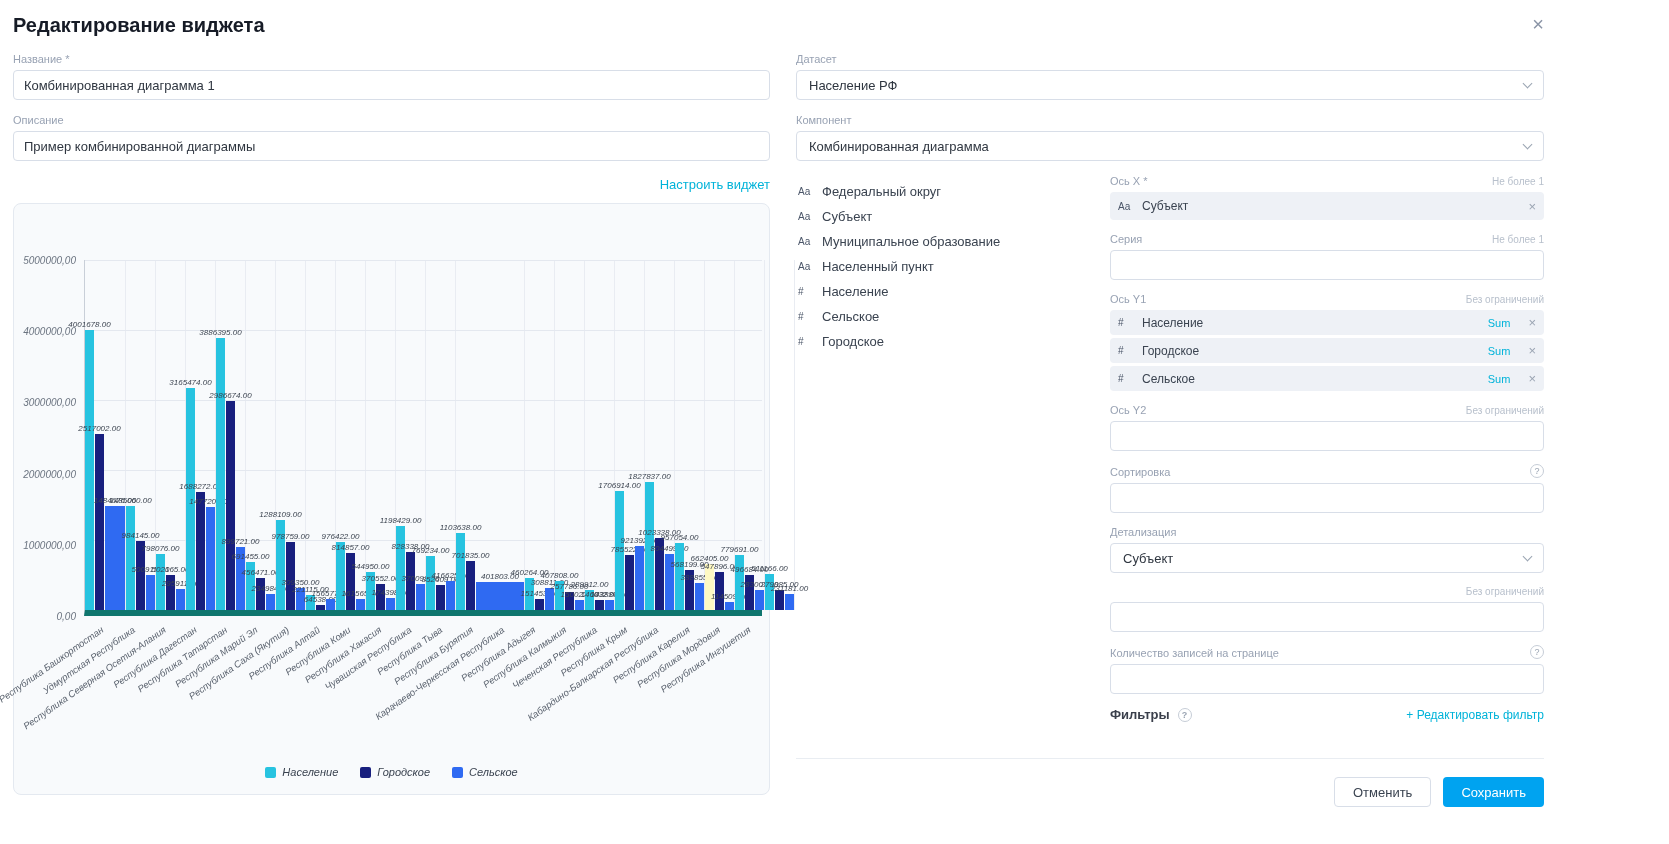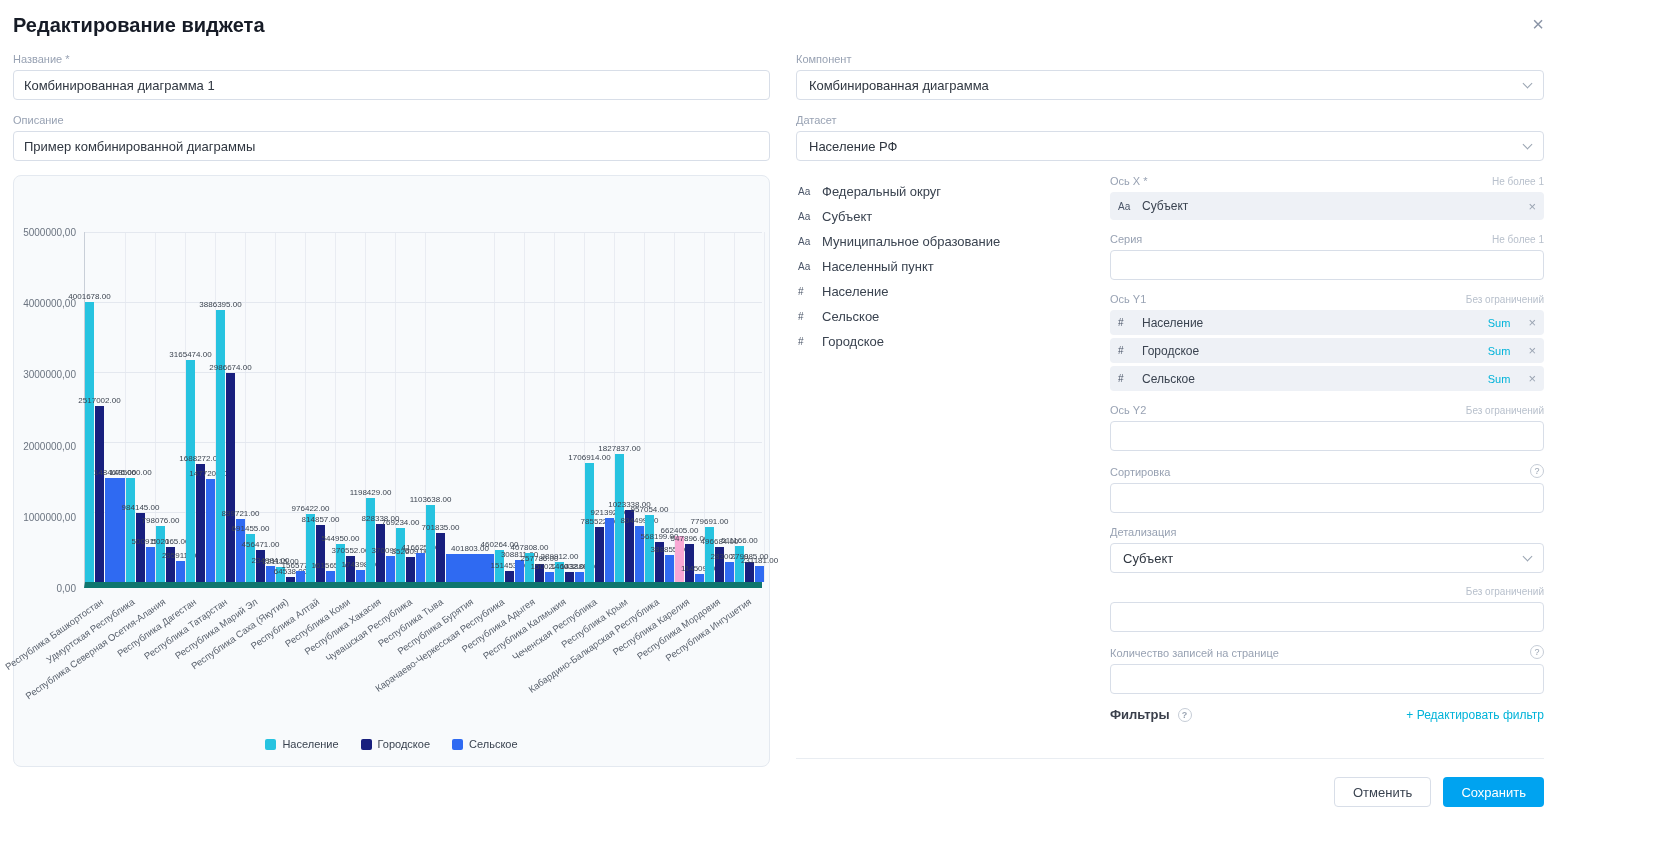--- a/index.html
+++ b/index.html
@@ -23,21 +23,21 @@
          font-size:13px; color:#2f3640; font-family:inherit; background:#fff; outline:none; }
   .select { width:100%; height:30px; border:1px solid #d8dee8; border-radius:4px; padding:0 12px;
             display:flex; align-items:center; justify-content:space-between; font-size:13px; background:#fff; cursor:pointer; }
   .chev { width:7px; height:7px; border-right:1.5px solid #9aa4b2; border-bottom:1.5px solid #9aa4b2;
           transform:rotate(45deg); margin-top:-3px; flex:0 0 auto; }
 
   .cfg-row { text-align:right; margin:10px 0 10px; }
   .cfg-row a { font-size:13px; text-decoration:none; cursor:pointer; }
 
   
-  .chart-panel { position:relative; height:592px; border:1px solid #e4e9f0; border-radius:8px; background:#f8fafc; }
+  .chart-panel { position:relative; height:592px; border:1px solid #e4e9f0; border-radius:8px; background:#f8fafc;font-style:italic; }
   .plot { position:absolute; left:70px; top:56px; width:678px; height:356px;
           border-left:1px solid #c9cfd8; border-bottom:6px solid #0f766e; display:flex; }
   .hgrid { position:absolute; left:0; right:0; height:1px; background:#e4e8ef; }
   .group { flex:1 1 0; display:flex; align-items:flex-end; justify-content:center; gap:1px; border-right:1px solid #e9ecf2; }
   .bar { width:9px; position:relative; }
   .bar-label { position:absolute; bottom:100%; margin-bottom:1px; left:50%; transform:translateX(-50%);
                font-size:8px; line-height:1; color:#3c4450; white-space:nowrap; }
   .yticks { position:absolute; left:0; top:56px; width:62px; height:356px; }
   .ytick { position:absolute; right:0; width:62px; text-align:right; font-size:10px; color:#6b7480; }
   .xlabels { position:absolute; left:70px; top:416px; width:678px; height:118px; }
@@ -92,20 +92,23 @@
 
       <div class="left-col">
         <div class="field">
           <label>Название *</label>
           <input class="inp" value="Комбинированная диаграмма 1" style="">
         </div>
         <div class="field">
           <label>Описание</label>
           <input class="inp" value="Пример комбинированной диаграммы" style="">
         </div>
+        <div class="cfg-row">
+          <a id="cfgLink" style="color: rgb(0, 179, 217);">Настроить виджет</a>
+        </div>
 
         <div class="chart-panel">
           <div class="yticks" id="yTicks">
               <div class="ytick" style="top: calc(0% - 5px);">5000000,00</div>
               <div class="ytick" style="top: calc(20% - 5px);">4000000,00</div>
               <div class="ytick" style="top: calc(40% - 5px);">3000000,00</div>
               <div class="ytick" style="top: calc(60% - 5px);">2000000,00</div>
               <div class="ytick" style="top: calc(80% - 5px);">1000000,00</div>
               <div class="ytick" style="top: calc(100% - 5px);">0,00</div>
             </div>
@@ -175,20 +178,31 @@
                   <span class="bar-label">691455.00</span>
                 </div>
                 <div class="bar" style="background: rgb(24, 31, 126); height: 9.12942%;">
                   <span class="bar-label">456471.00</span>
                 </div>
                 <div class="bar" style="background: rgb(47, 106, 242); height: 4.69968%;">
                   <span class="bar-label">234984.00</span>
                 </div>
               </div>
               <div class="group">
+                <div class="bar" style="background: rgb(39, 195, 224); height: 25.7622%;">
+                  <span class="bar-label">1288109.00</span>
+                </div>
+                <div class="bar" style="background: rgb(24, 31, 126); height: 19.5752%;">
+                  <span class="bar-label">978759.00</span>
+                </div>
+                <div class="bar" style="background: rgb(47, 106, 242); height: 6.187%;">
+                  <span class="bar-label">309350.00</span>
+                </div>
+              </div>
+              <div class="group">
                 <div class="bar" style="background: rgb(39, 195, 224); height: 4.4223%;">
                   <span class="bar-label">221115.00</span>
                 </div>
                 <div class="bar" style="background: rgb(24, 31, 126); height: 1.29076%;">
                   <span class="bar-label">64538.00</span>
                 </div>
                 <div class="bar" style="background: rgb(47, 106, 242); height: 3.13154%;">
                   <span class="bar-label">156577.00</span>
                 </div>
               </div>
@@ -307,21 +321,21 @@
                   <span class="bar-label">957054.00</span>
                 </div>
                 <div class="bar" style="background: rgb(24, 31, 126); height: 11.364%;">
                   <span class="bar-label">568199.00</span>
                 </div>
                 <div class="bar" style="background: rgb(47, 106, 242); height: 7.7771%;">
                   <span class="bar-label">388855.00</span>
                 </div>
               </div>
               <div class="group">
-                <div class="bar" style="background: #f9a8d4; height: 13.2481%;">
+                <div class="bar" style="background: #fef9c3; height: 13.2481%;">
                   <span class="bar-label">662405.00</span>
                 </div>
                 <div class="bar" style="background: rgb(24, 31, 126); height: 10.9579%;">
                   <span class="bar-label">547896.00</span>
                 </div>
                 <div class="bar" style="background: rgb(47, 106, 242); height: 2.29018%;">
                   <span class="bar-label">114509.00</span>
                 </div>
               </div>
               <div class="group">
@@ -427,30 +441,30 @@
               <div class="legend-item">
                 <span class="swatch" style="background: rgb(47, 106, 242);"></span>
                 <span>Сельское</span>
               </div>
             </div>
         </div>
       </div>
 
       <div class="right-col">
         <div class="field">
+          <label>Датасет</label>
+          <div class="select">
+            <span>Население РФ</span>
+            <span class="chev"></span>
+          </div>
+        </div>
+        <div class="field">
           <label>Компонент</label>
           <div class="select">
             <span>Комбинированная диаграмма</span>
-            <span class="chev"></span>
-          </div>
-        </div>
-        <div class="field">
-          <label>Датасет</label>
-          <div class="select">
-            <span>Население РФ</span>
             <span class="chev"></span>
           </div>
         </div>
 
         <div class="cfg-grid">
           <div class="fields-list" id="fieldsList">
               <div class="fld-item">
                 <span class="fld-prefix">Aa</span>
                 <span>Федеральный округ</span>
               </div>

